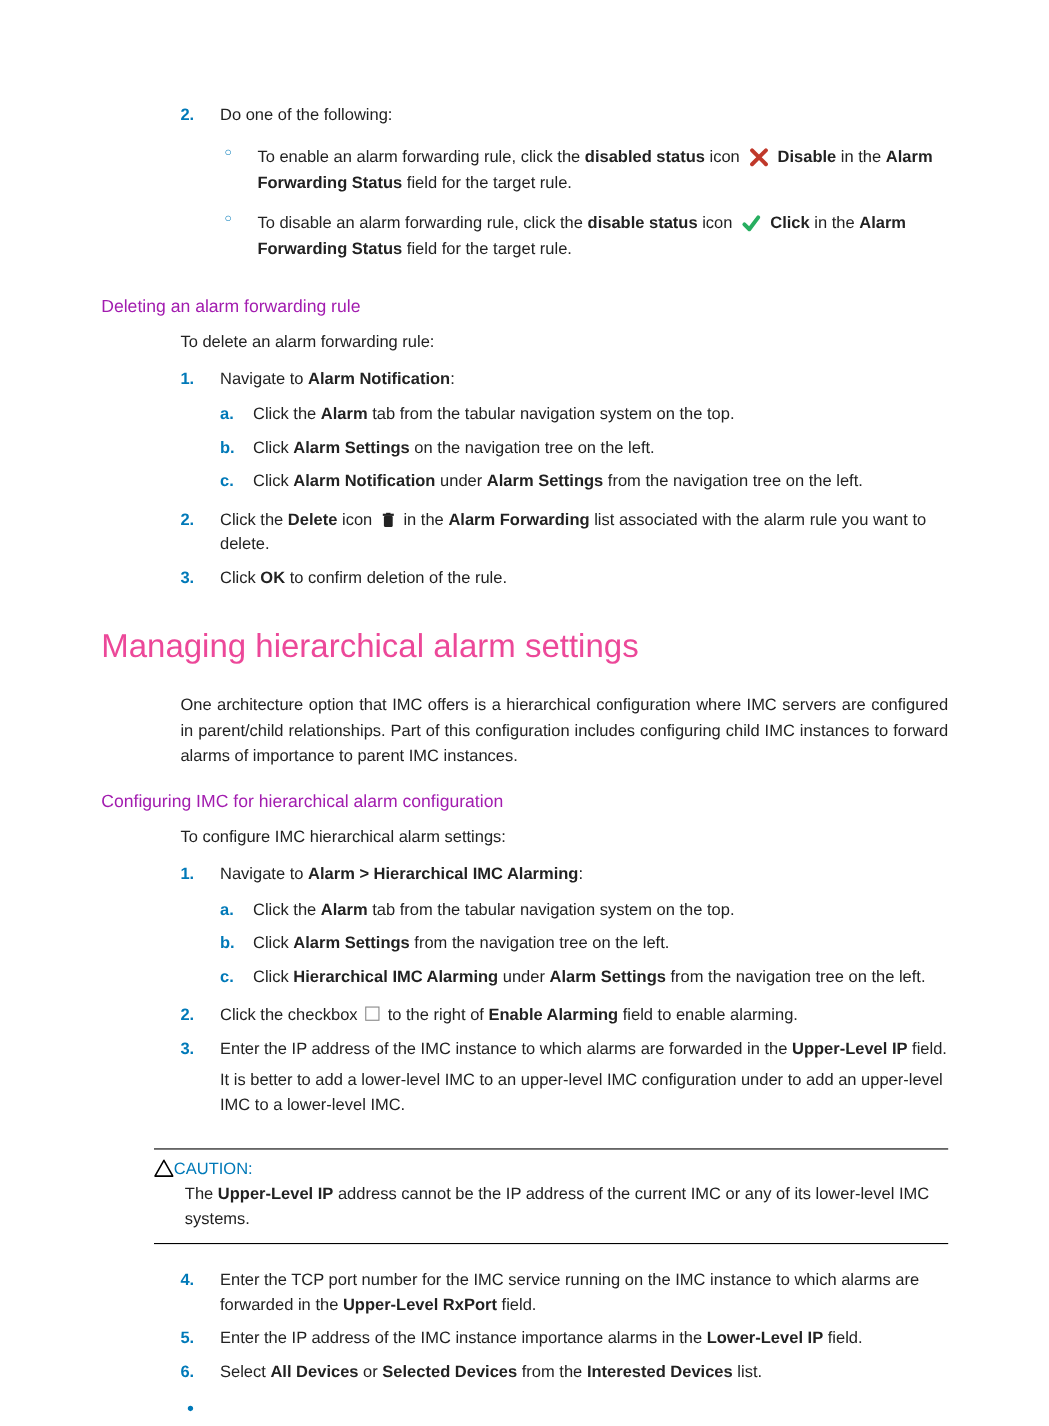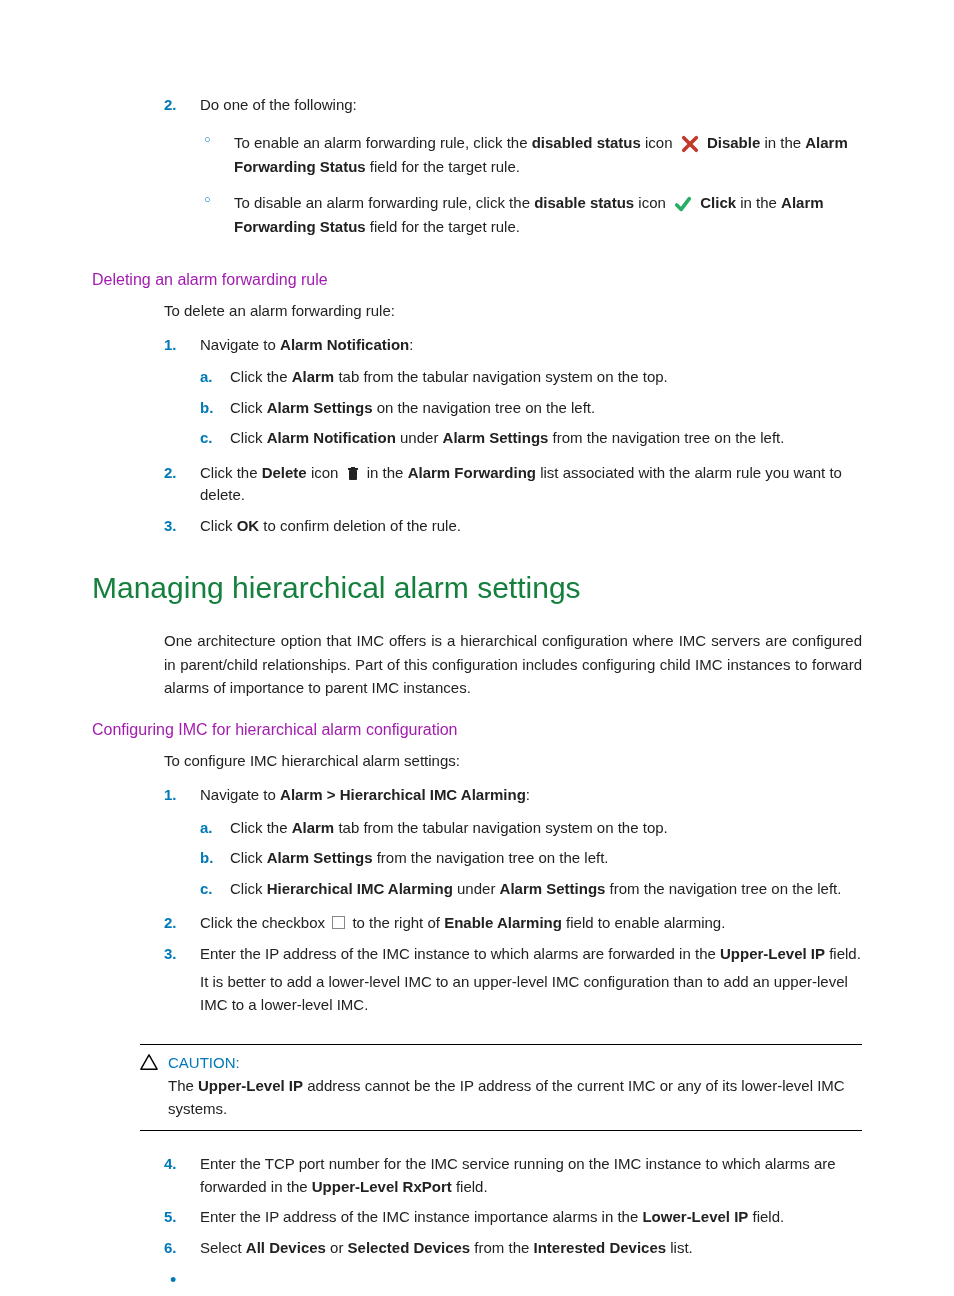--- a/index.html
+++ b/index.html
@@ -13,21 +13,21 @@
   .page {
     width: 954px;
     min-height: 1296px;
     padding: 90px 92px 40px 92px;
     box-sizing: border-box;
     position: relative;
   }
   .h1 {
     font-size: 30px;
     font-weight: 300;
-    color: #15803d;
+    color: #ec4899;
     margin: 30px 0 24px 0;
   }
   .h3 {
     font-size: 16px;
     font-weight: 500;
     color: #a21caf;
     margin: 22px 0 10px 0;
   }
   
   ol.num {
@@ -114,21 +114,21 @@
   }
   .caution-box {
     margin: 18px 0 18px 48px;
     border-top: 1px solid #000;
     border-bottom: 1px solid #000;
     padding: 8px 0 10px 0;
   }
   .caution-head {
     display: flex;
     align-items: center;
-    gap: 10px;
+    gap: 0;
     color: #0079b8;
     font-size: 15px;
     margin-bottom: 4px;
   }
   .caution-tri {
     width: 18px;
     height: 18px;
     flex-shrink: 0;
   }
   .caution-body {
@@ -252,21 +252,21 @@
       </li>
     </ol>
   </li>
   <li>
     <span class="mk">2.</span>
     <span>Click the checkbox </span><span class="icon-checkbox"></span><span> to the right of </span><b>Enable Alarming</b><span> field to enable alarming.</span>
   </li>
   <li>
     <span class="mk">3.</span>
     <span>Enter the IP address of the IMC instance to which alarms are forwarded in the </span><b>Upper-Level IP</b><span> field.</span>
-    <div class="continuation-note" style="margin-left:0;">It is better to add a lower-level IMC to an upper-level IMC configuration than to add an upper-level IMC to a lower-level IMC.</div>
+    <div class="continuation-note" style="margin-left:0;">It is better to add a lower-level IMC to an upper-level IMC configuration under to add an upper-level IMC to a lower-level IMC.</div>
   </li>
 </ol>
 
 <div class="caution-box">
   <div class="caution-head">
     <span class="caution-tri">
       <svg viewBox="0 0 20 20">
             <polygon points="10,2 19,18 1,18" fill="none" stroke="#000" stroke-width="1.6" stroke-linejoin="round"></polygon>
           </svg>
     </span>

